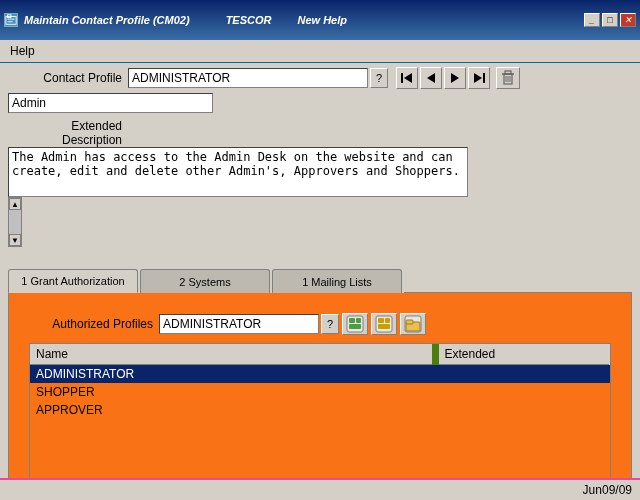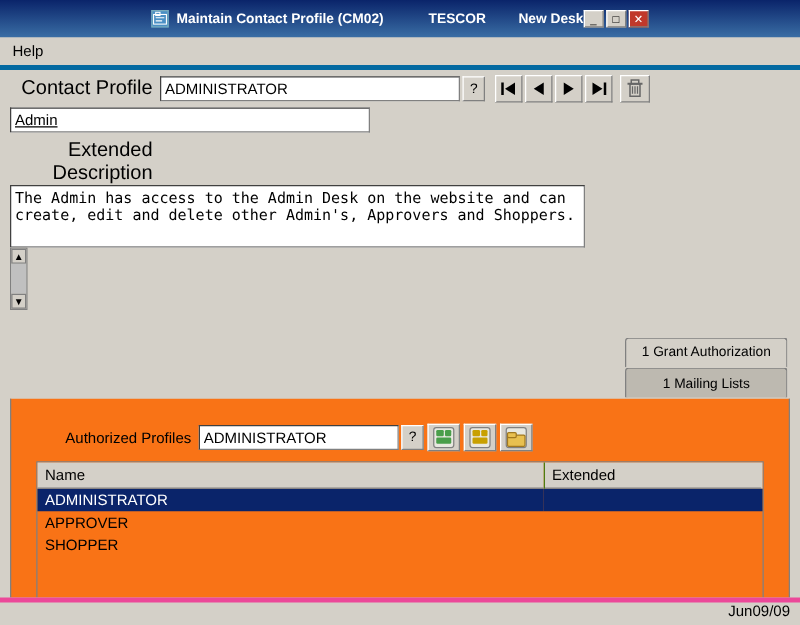--- a/index.html
+++ b/index.html
@@ -9,26 +9,27 @@
       background: #d4d0c8;
       width: 640px;
       height: 500px;
       overflow: hidden;
     }
 
     
     .title-bar {
       background: linear-gradient(to bottom, #0a246a, #3a6ea5);
       color: white;
-      height: 30px;
-      display: flex;
-      align-items: center;
-      justify-content: center;
+      height: 40px;
+      display: flex;
+      align-items: center;
+      justify-content: space-between;
       padding: 0 4px;
       user-select: none;
+      font-style: italic;
     }
     .title-bar-left {
       display: flex;
       align-items: center;
       gap: 6px;
     }
     .title-bar-icon {
       width: 14px;
       height: 14px;
       background: #4a8fc4;
@@ -63,21 +64,21 @@
     }
     .title-btn.close-btn {
       background: #c0392b;
       color: white;
     }
 
     
     .menu-bar {
       background: #d4d0c8;
       padding: 2px 4px;
-      border-bottom: 4px solid #0369a1;
+      border-bottom: 1px solid #0369a1;
     }
     .menu-item {
       display: inline-block;
       padding: 2px 6px;
       font-size: 12px;
       cursor: pointer;
     }
 
     
     .form-area {
@@ -86,39 +87,38 @@
     }
     .form-row {
       display: flex;
       align-items: center;
       margin-bottom: 4px;
     }
     .form-label {
       width: 120px;
       text-align: right;
       padding-right: 6px;
-      font-size: 16px;
+      font-size: 12px;
       color: black;
     }
     .form-input {
       height: 20px;
       border: 1px solid #808080;
       border-top-color: #404040;
       border-left-color: #404040;
       background: white;
       font-size: 12px;
       padding: 1px 3px;
       outline: none;
     }
     .contact-profile-input {
       width: 240px;
     }
     .description-input {
-      width: 288px;
-      text-decoration: underline;
+      width: 205px;
     }
     .question-btn {
       width: 18px;
       height: 20px;
       background: #d4d0c8;
       border: 1px solid #808080;
       border-top-color: #fff;
       border-left-color: #fff;
       cursor: pointer;
       font-size: 11px;
@@ -207,21 +207,20 @@
       cursor: pointer;
     }
 
     
     .tabs-row {
       display: flex;
       align-items: flex-end;
       margin-top: 10px;
       margin-bottom: 0;
       background: #d4d0c8;
-      flex-direction: column;
     }
     .tab {
       display: flex;
       align-items: center;
       justify-content: center;
       min-width: 130px;
       height: 24px;
       background: #d4d0c8;
       border: 1px solid #808080;
       border-bottom: none;
@@ -300,21 +299,21 @@
     }
     .table-header {
       background: #d4d0c8;
       border-bottom: 1px solid #808080;
     }
     .table-header th {
       text-align: left;
       padding: 3px 6px;
       font-size: 12px;
       font-weight: normal;
-      border-right: 1px solid #4d7c0f;
+      border-right: 7px solid #4d7c0f;
     }
     .table-header th:last-child {
       border-right: none;
     }
     .table-row td {
       padding: 2px 6px;
       font-size: 12px;
       border-right: 1px solid transparent;
     }
     .table-row.selected {
@@ -331,22 +330,23 @@
     .company-col { width: 180px; }
 
     
     .status-bar {
       position: absolute;
       bottom: 0;
       left: 0;
       right: 0;
       height: 22px;
       background: #d4d0c8;
-      border-top: 4px solid #ec4899;
-      display: flex;
+      border-top: 2px solid #ec4899;
+      display: flex;
+      align-items: center;
       justify-content: flex-end;
       padding: 0 8px;
     }
     .status-date {
       font-size: 12px;
       color: black;
     }
   </style>
 </head>
 <body>
@@ -356,21 +356,21 @@
     <div class="title-bar-icon">
       <svg width="14" height="14" viewBox="0 0 14 14">
         <rect x="1" y="3" width="12" height="9" fill="none" stroke="white" stroke-width="1"></rect>
         <rect x="3" y="1" width="4" height="3" fill="none" stroke="white" stroke-width="1"></rect>
         <line x1="3" y1="6" x2="11" y2="6" stroke="white" stroke-width="1"></line>
         <line x1="3" y1="9" x2="9" y2="9" stroke="white" stroke-width="1"></line>
       </svg>
     </div>
     <span class="title-text">Maintain Contact Profile (CM02)</span>
     <span class="title-text" style="margin-left:30px;">TESCOR</span>
-    <span class="title-text" style="margin-left:20px;">New Desk</span>
+    <span class="title-text" style="margin-left:20px;">New Help</span>
   </div>
   <div class="title-bar-controls">
     <div class="title-btn">_</div>
     <div class="title-btn">□</div>
     <div class="title-btn close-btn">✕</div>
   </div>
 </div>
 
 <div class="menu-bar">
   <span class="menu-item">Help</span>
@@ -432,20 +432,23 @@
       <div style="flex:1; width:100%; background:#c0c0c0;"></div>
       <div class="scrollbar-arrow">▼</div>
     </div>
   </div>
 </div>
 
 <div style="padding: 4px 8px 0 8px;">
   <div class="tabs-row">
     <div class="tab active">
       <span>1 Grant Authorization</span>
+    </div>
+    <div class="tab">
+      <span>2 Systems</span>
     </div>
     <div class="tab">
       <span>1 Mailing Lists</span>
     </div>
     <div class="tabs-line"></div>
   </div>
 
   <div class="tab-panel">
 
     <div class="auth-row">
@@ -487,27 +490,27 @@
             <th class="name-col">Name</th>
             <th class="company-col">Extended</th>
           </tr>
         </thead>
         <tbody>
           <tr class="table-row selected">
             <td>ADMINISTRATOR</td>
             <td></td>
           </tr>
           <tr class="table-row">
+            <td>SHOPPER</td>
+            <td></td>
+          </tr>
+          <tr class="table-row">
             <td>APPROVER</td>
             <td></td>
           </tr>
-          <tr class="table-row">
-            <td>SHOPPER</td>
-            <td></td>
-          </tr>
           <tr class="table-row" style="height:20px;">
               <td></td>
               <td></td>
             </tr>
           <tr class="table-row" style="height:20px;">
               <td></td>
               <td></td>
             </tr>
           <tr class="table-row" style="height:20px;">
               <td></td>

